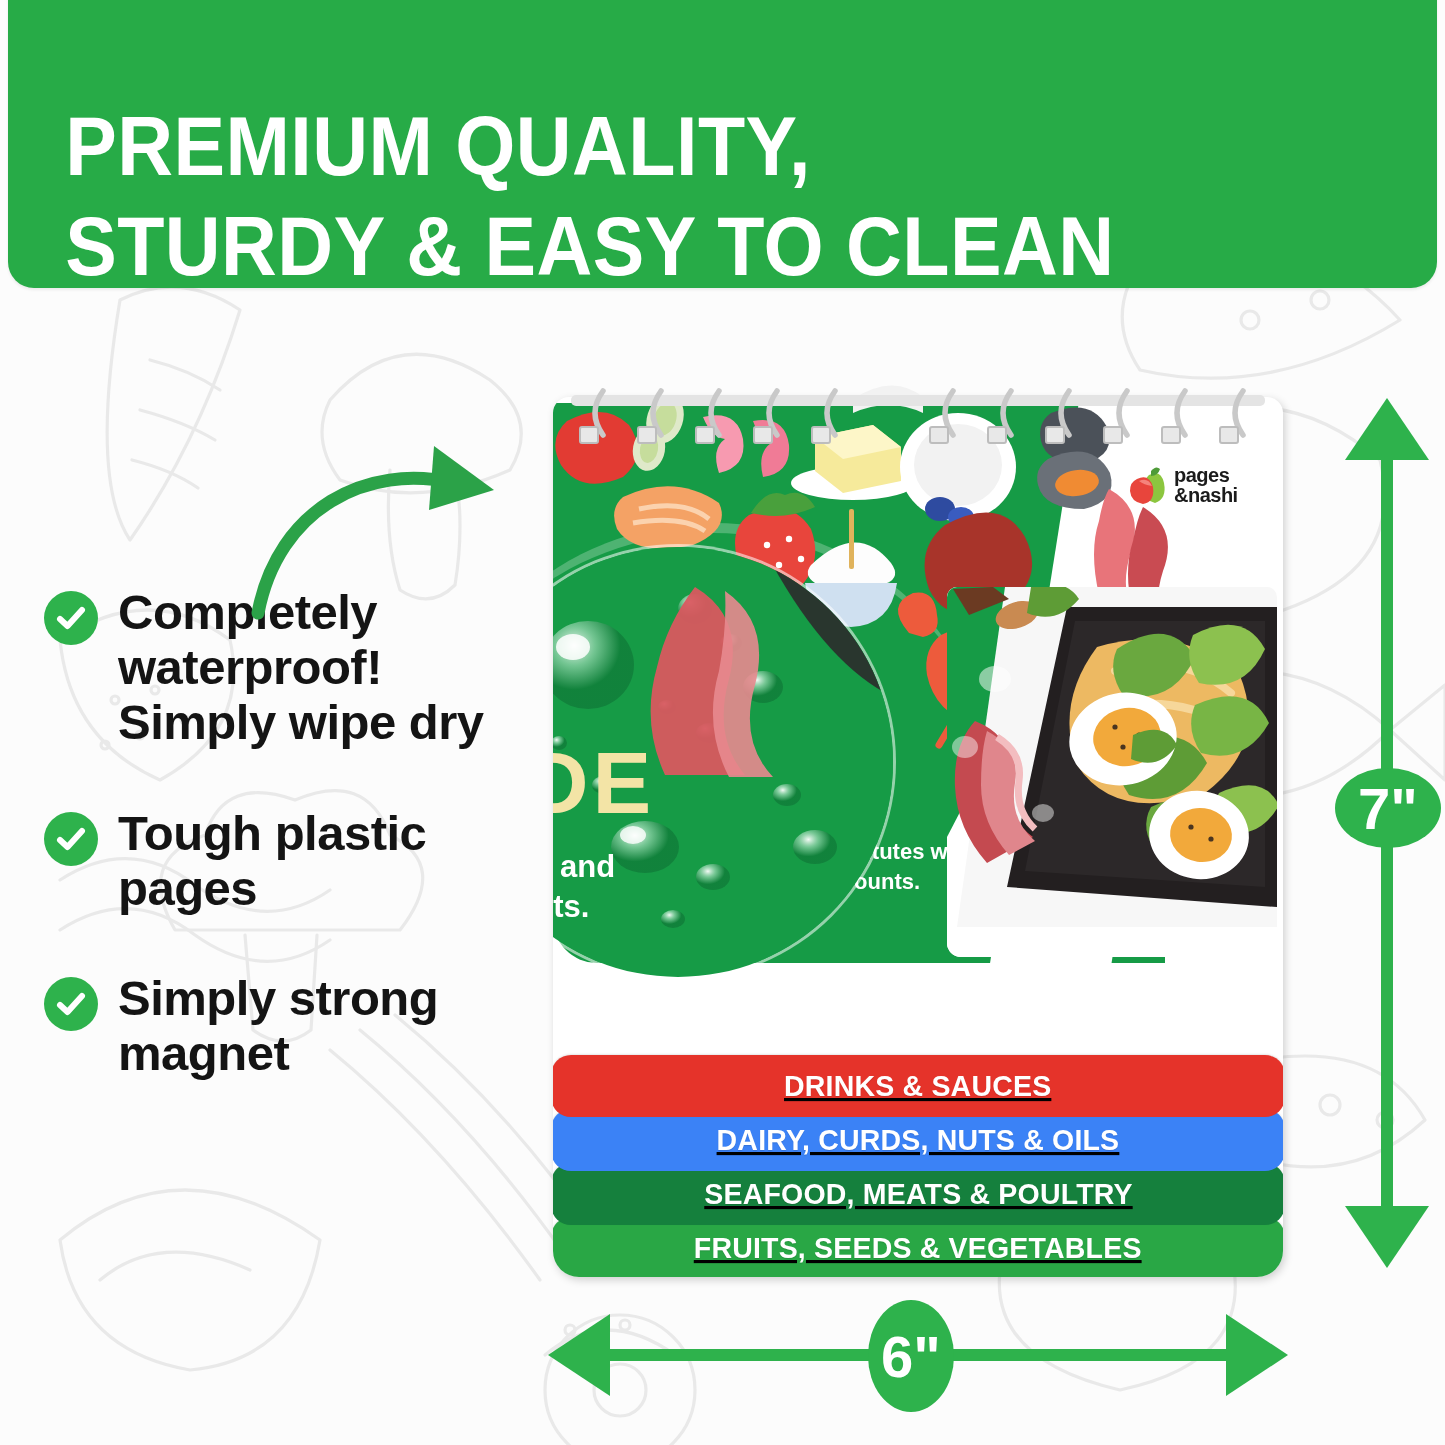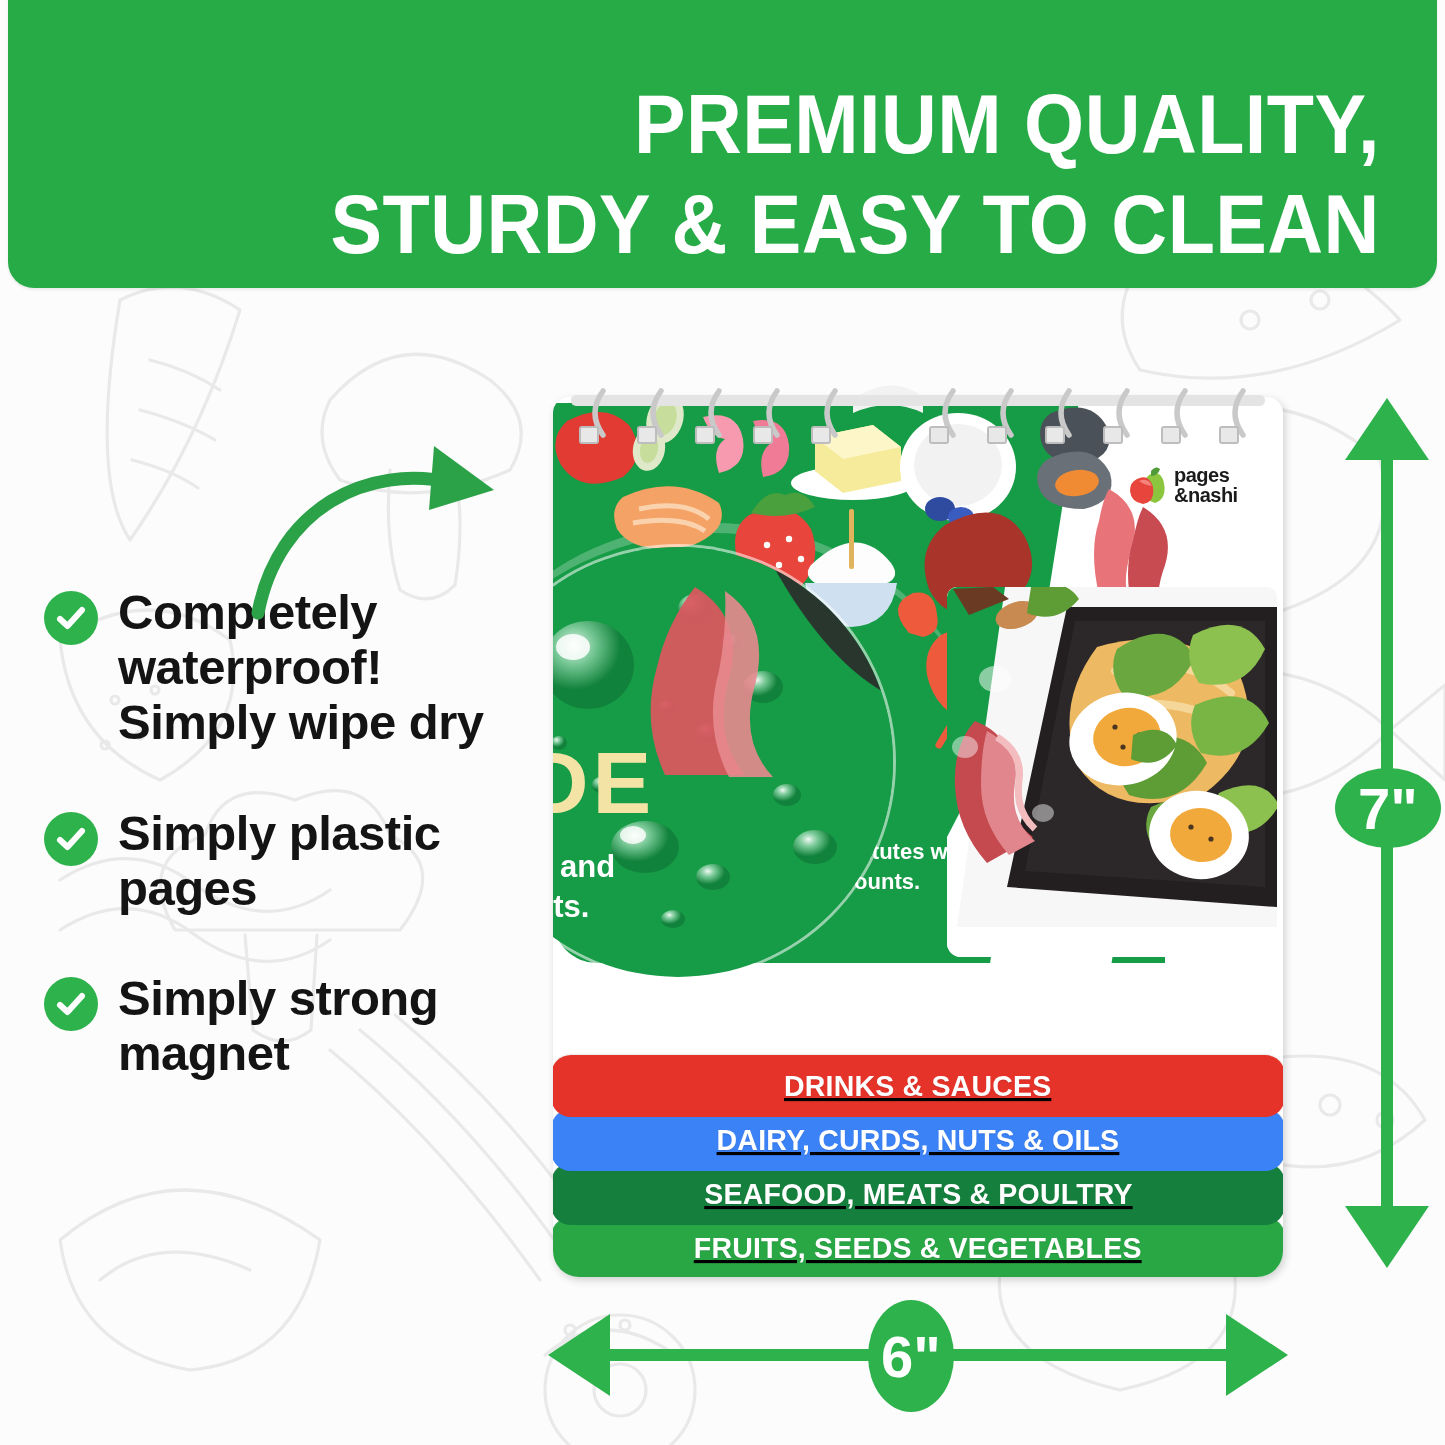--- a/index.html
+++ b/index.html
@@ -17,21 +17,21 @@
 
   
   .banner{
     position:absolute;left:8px;top:-40px;width:1429px;height:328px;
     background:#27ab47;
     border-radius:26px;
     z-index:2;
     display:flex;align-items:flex-end;justify-content:center;
     box-shadow:0 2px 3px rgba(0,0,0,.07);
   }
-  .banner-inner{padding-bottom:22px;width:100%;text-align:right;}
+  .banner-inner{width:100%;text-align:left;}
   .banner-line{
     color:#ffffff;
     font-weight:bold;
     font-family:"Liberation Sans", sans-serif;
     letter-spacing:0.5px;
     line-height:1.0;
     white-space:nowrap;
     transform:scaleX(0.92);
   }
   .banner-line.l1{font-size:84px;margin-bottom:16px;}
@@ -260,21 +260,21 @@
       </span>
       <span class="feature-text">Completely waterproof! Simply wipe dry</span>
     </div>
 
     <div class="feature">
       <span class="check-badge">
         <svg viewBox="0 0 32 32">
             <path d="M5 17 L12.5 24 L27 8" stroke="#ffffff" stroke-width="6" fill="none" stroke-linecap="round" stroke-linejoin="round"></path>
           </svg>
       </span>
-      <span class="feature-text">Simply plastic pages</span>
+      <span class="feature-text">Tough plastic pages</span>
     </div>
 
     <div class="feature">
       <span class="check-badge">
         <svg viewBox="0 0 32 32">
             <path d="M5 17 L12.5 24 L27 8" stroke="#ffffff" stroke-width="6" fill="none" stroke-linecap="round" stroke-linejoin="round"></path>
           </svg>
       </span>
       <span class="feature-text">Simply strong magnet</span>
     </div>

